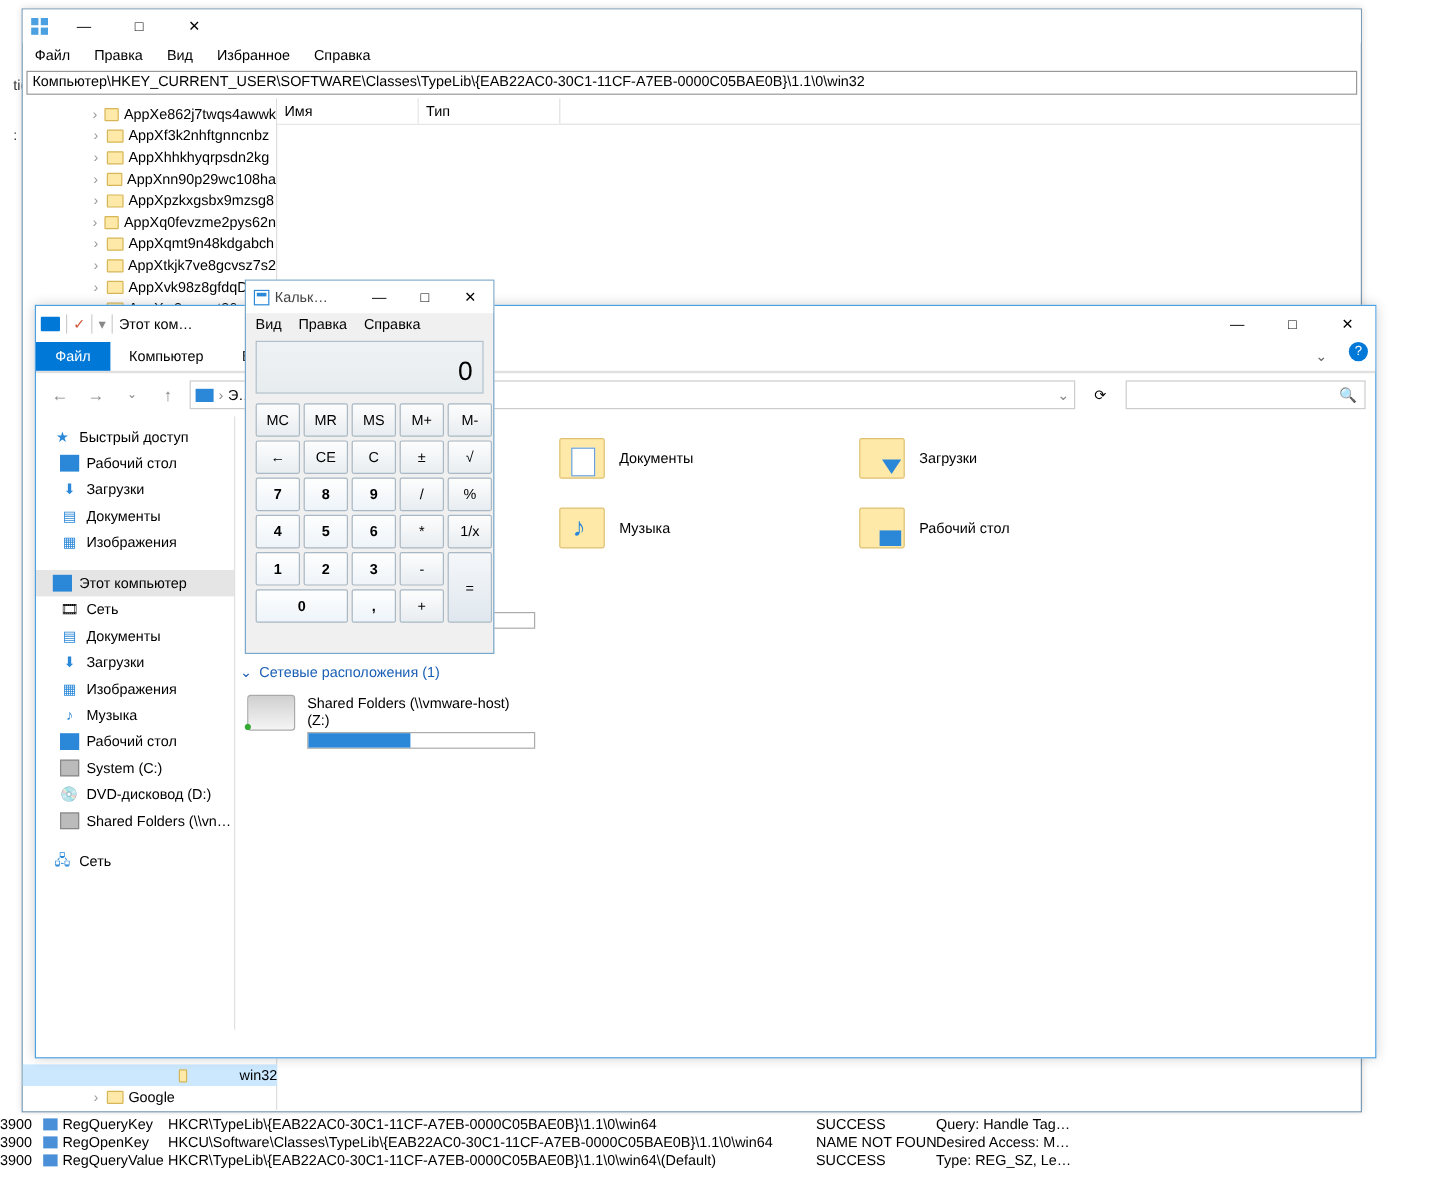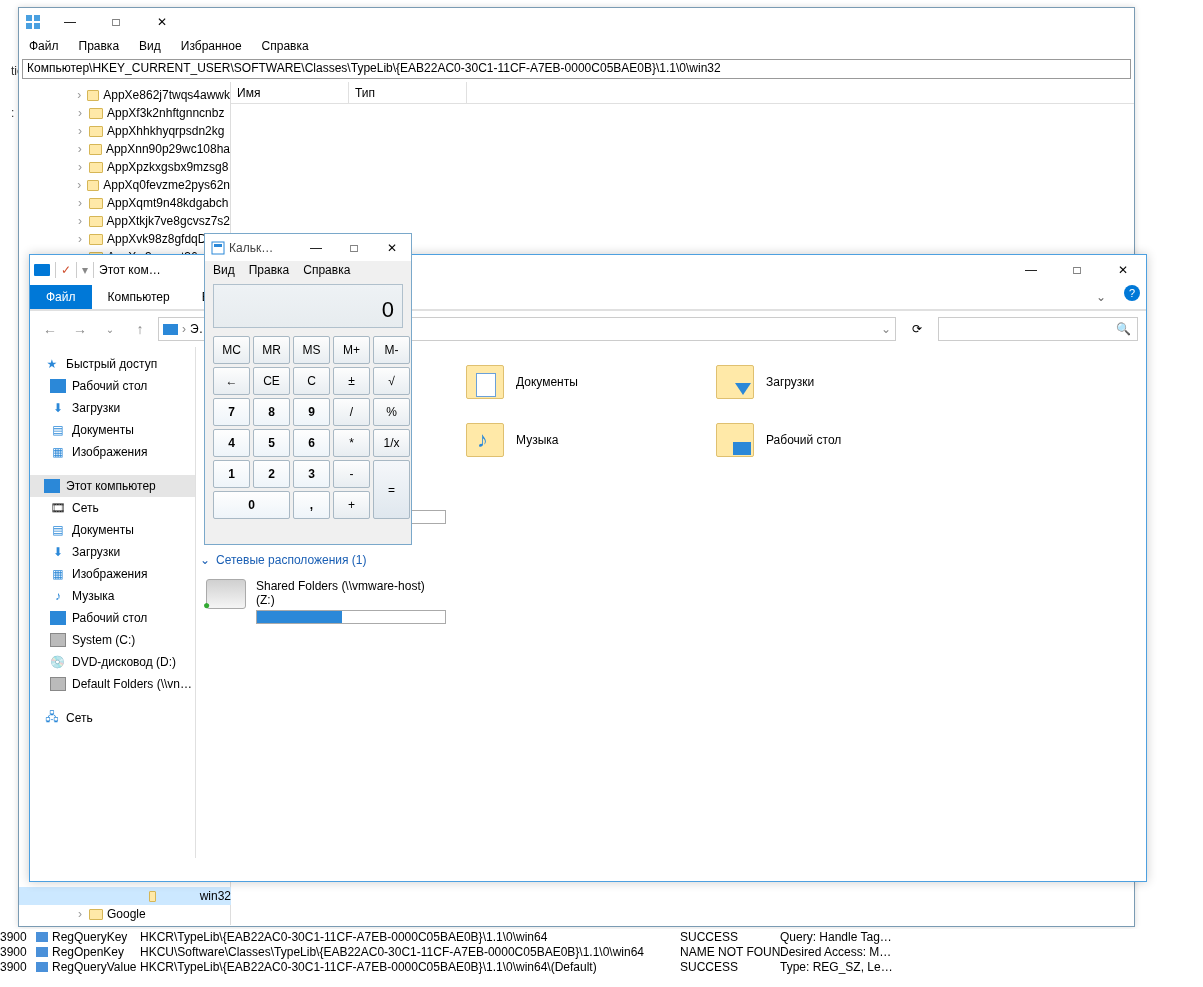--- a/index.html
+++ b/index.html
@@ -294,21 +294,21 @@
       <div class="ex-row">
           <span class="ic ic-drive"></span>
           <span>System (C:)</span>
         </div>
       <div class="ex-row">
           <span class="ic">💿</span>
           <span>DVD-дисковод (D:)</span>
         </div>
       <div class="ex-row">
           <span class="ic ic-drive"></span>
-          <span>Default Folders (\\vn…</span>
+          <span>Shared Folders (\\vn…</span>
         </div>
       <div style="height:12px"></div>
       <div class="ex-row hdr">
           <span class="ic ic-net">🖧</span>
           <span>Сеть</span>
         </div>
     </div>
     <div class="ex-content">
       <div class="folder-tile" style="left:270px; top:18px;">
           <div class="bigic docfolder"></div>

